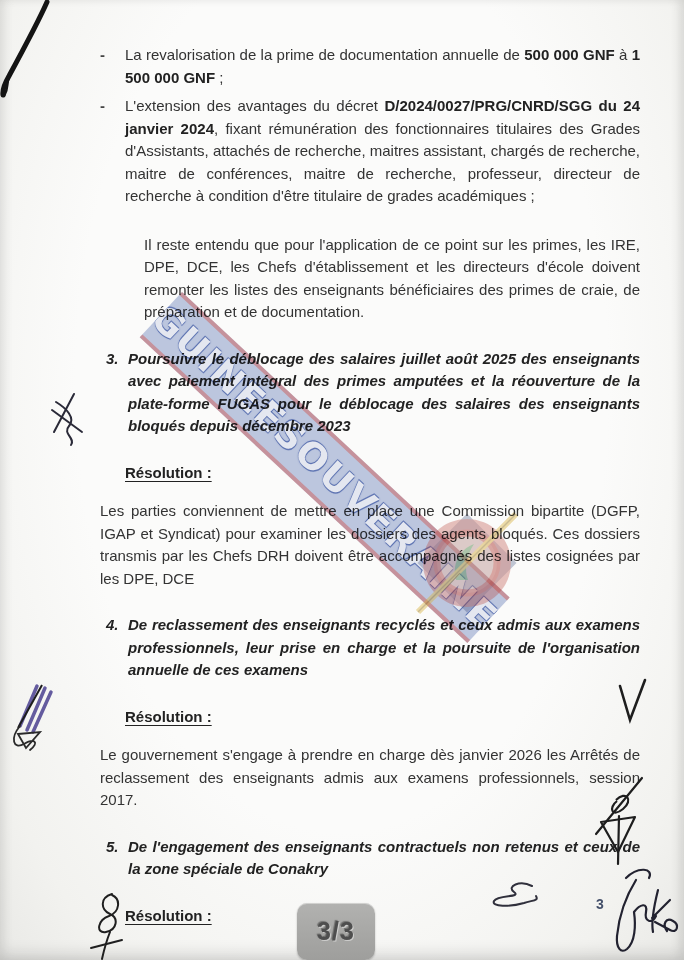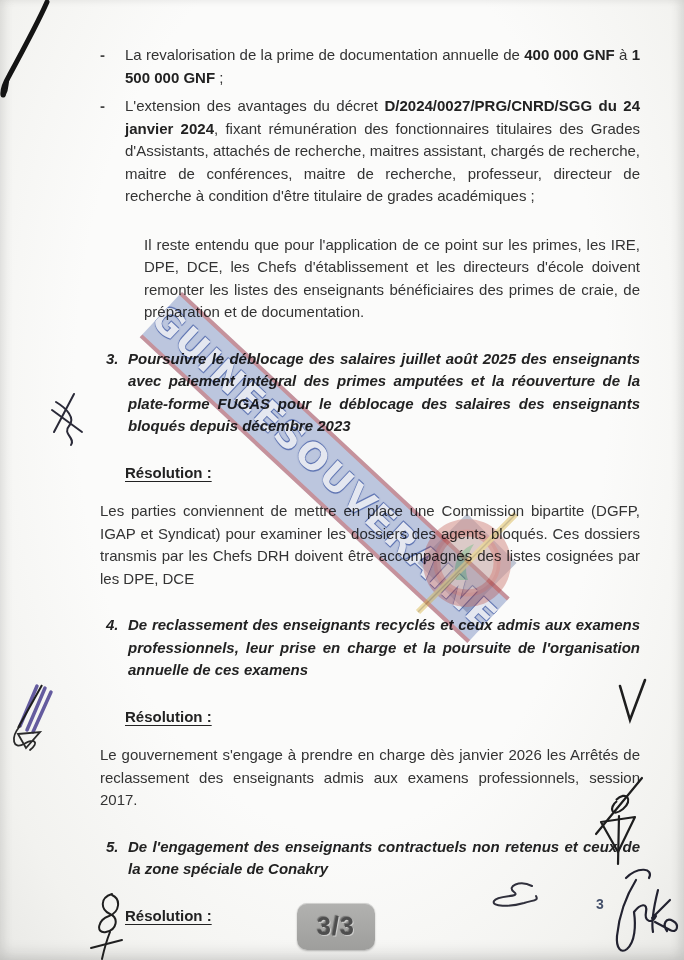--- a/index.html
+++ b/index.html
@@ -72,21 +72,21 @@
     white-space:nowrap;
   }
   .wm-logo{position:absolute;left:404px;top:500px;opacity:.5;}
 
   
   .mark{position:absolute;z-index:4;pointer-events:none;}
 
   
   .badge{
     position:absolute;left:297px;top:903px;
-    width:78px;height:47px;z-index:4;
+    width:78px;height:57px;z-index:4;
     background:linear-gradient(#b2b2b0,#9e9e9c);
     border-radius:10px;
     box-shadow:0 1px 2px rgba(0,0,0,.25), inset 0 1px 0 rgba(255,255,255,.4);
     display:flex;align-items:center;justify-content:center;
     font-size:25px;font-weight:bold;color:#4e4e4e;
     text-shadow:1px 1px 0 rgba(255,255,255,.45), -1px -1px 1px rgba(0,0,0,.35);
     letter-spacing:1px;
   }
   .pagenum{
     position:absolute;left:596px;top:896px;z-index:4;
@@ -101,21 +101,21 @@
   <svg class="mark" style="left:0;top:0" width="62" height="104" viewBox="0 0 62 104">
     <path d="M47,2 C40,18 22,52 9,76 C5,83 2,89 3,95" fill="none" stroke="#141414" stroke-width="5" stroke-linecap="round"></path>
     <path d="M9,76 C6,84 9,88 4,96" fill="none" stroke="#141414" stroke-width="2.5" stroke-linecap="round"></path>
   </svg>
 
   <div class="content">
 
     <ul class="bullets">
       <li class="bullet">
         <span class="dash">-</span>
-        <span>La revalorisation de la prime de documentation annuelle de <b>400 000 GNF</b> à <b>1 500 000 GNF</b> ;</span>
+        <span>La revalorisation de la prime de documentation annuelle de <b>500 000 GNF</b> à <b>1 500 000 GNF</b> ;</span>
       </li>
       <li class="bullet">
         <span class="dash">-</span>
         <span>L'extension des avantages du décret <b>D/2024/0027/PRG/CNRD/SGG du 24 janvier 2024</b>, fixant rémunération des fonctionnaires titulaires des Grades d'Assistants, attachés de recherche, maitres assistant, chargés de recherche, maitre de conférences, maitre de recherche, professeur, directeur de recherche à condition d'être titulaire de grades académiques ;</span>
       </li>
     </ul>
 
     <p class="note">Il reste entendu que pour l'application de ce point sur les primes, les IRE, DPE, DCE, les Chefs d'établissement et les directeurs d'école doivent remonter les listes des enseignants bénéficiaires des primes de craie, de préparation et de documentation.</p>
 
     <div class="numbered">

